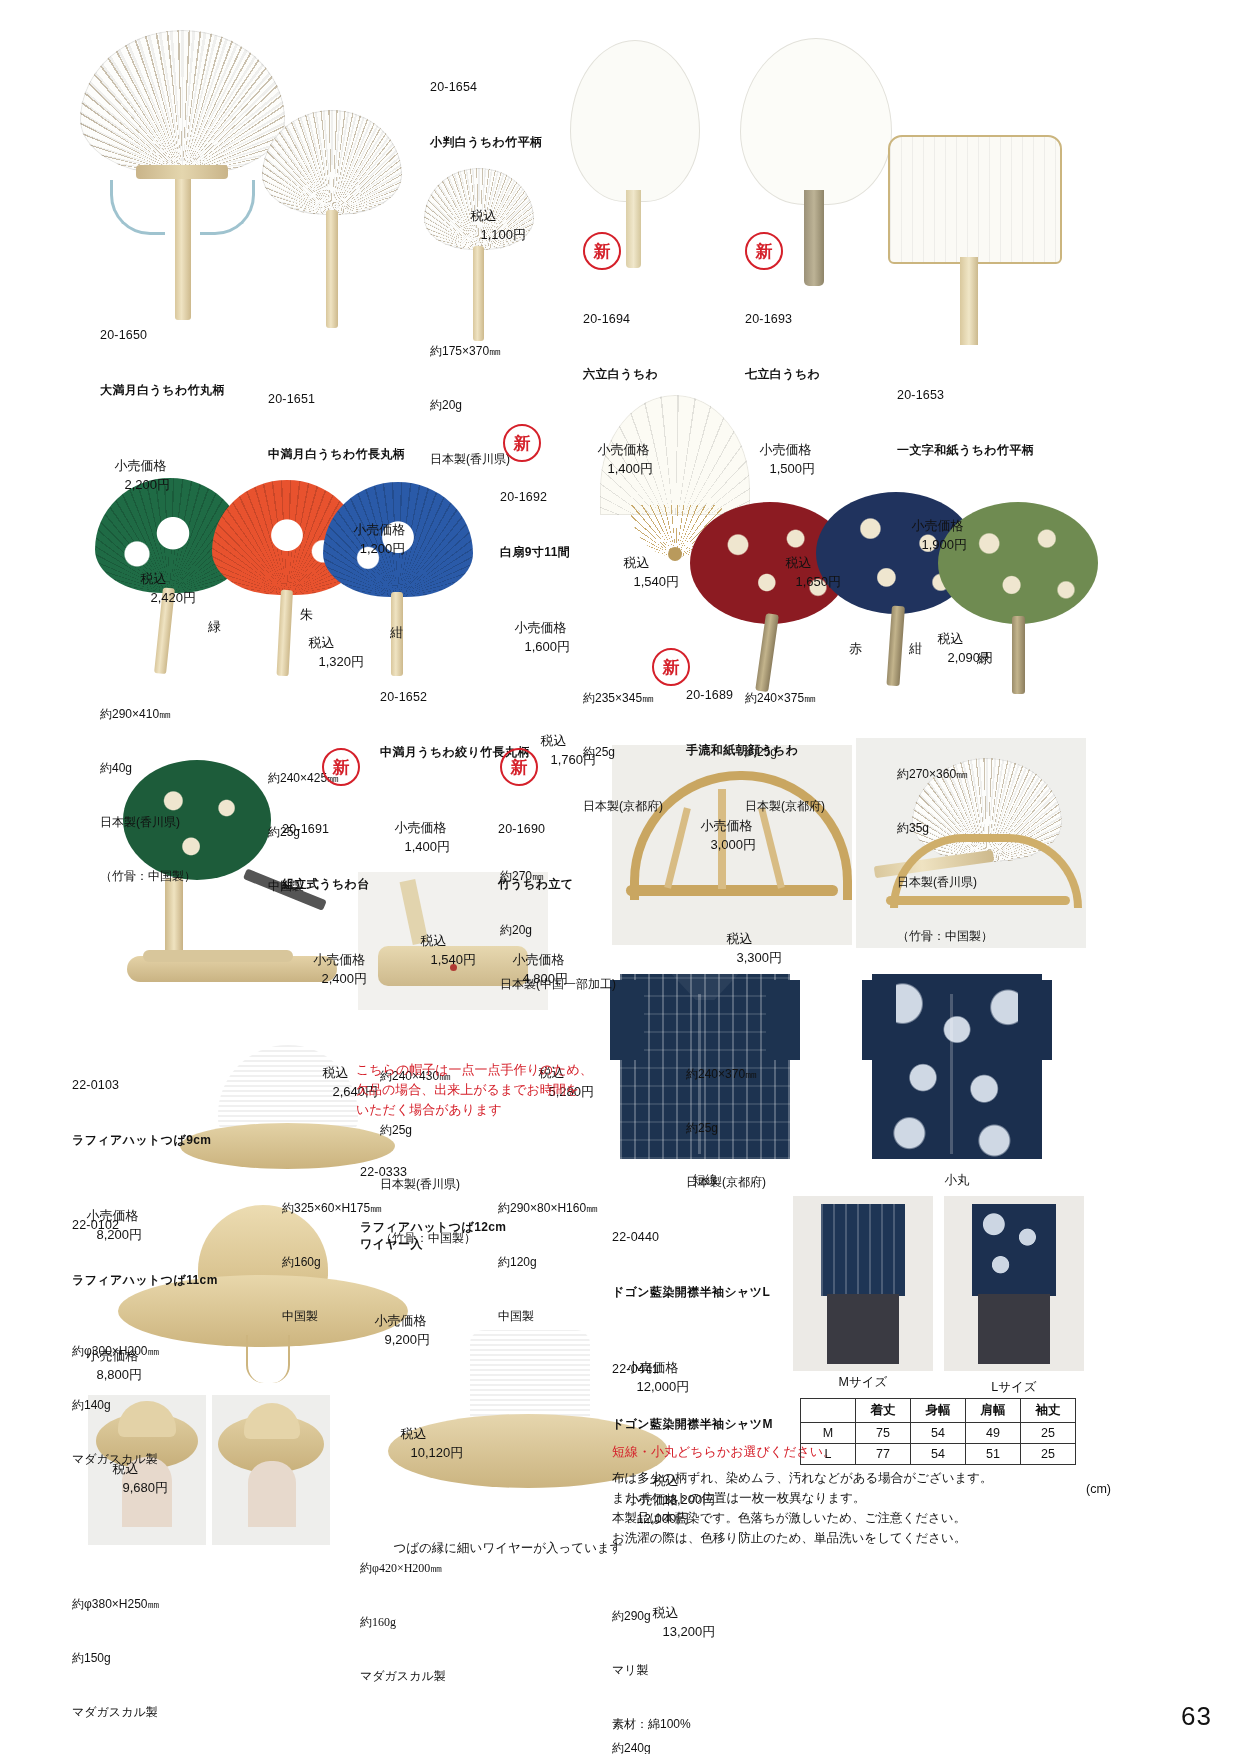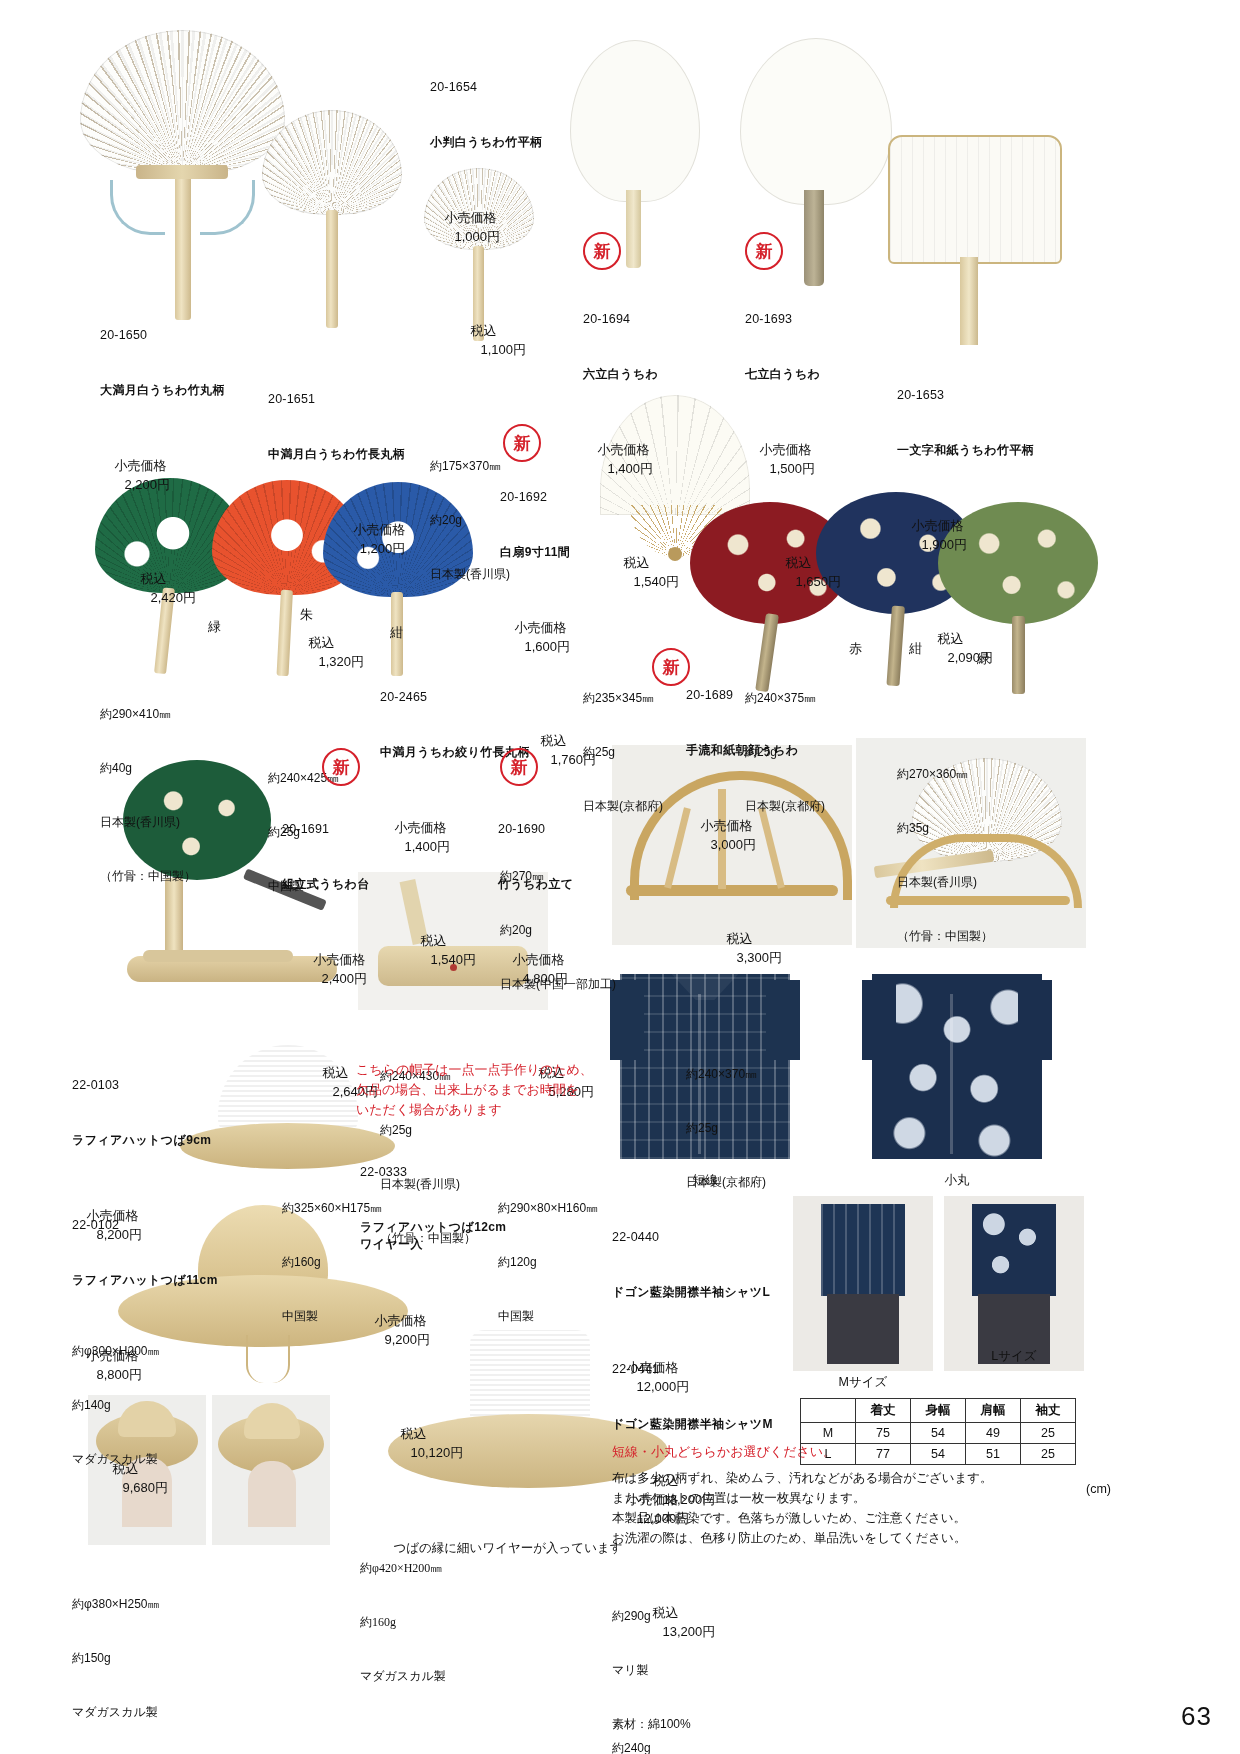--- a/index.html
+++ b/index.html
@@ -278,24 +278,20 @@
   <div class="spec" style="margin-top:4px;">
     <div>約240×425㎜</div>
     <div>約25g</div>
     <div>中国製</div>
   </div>
 </div>
 
 <div class="blk" style="left:430px;top:40px;">
   <div class="code">20-1654</div>
   <div class="name">小判白うちわ竹平柄</div>
-  <div class="price" style="margin-top:2px;">
-    <span>小売価格</span>
-    <span style="margin-left:10px">1,000円</span>
-  </div>
   <div class="price" style="padding-left:26px;">
     <span>税込</span>
     <span style="margin-left:10px">1,100円</span>
   </div>
   <div class="spec" style="margin-top:4px;">
     <div>約175×370㎜</div>
     <div>約20g</div>
     <div>日本製(香川県)</div>
   </div>
 </div>
@@ -379,21 +375,21 @@
     <div>約270㎜</div>
     <div>約20g</div>
     <div>日本製(中国一部加工)</div>
   </div>
 </div>
 
 <div class="sw" style="left:208px;top:618px;">緑</div>
 <div class="sw" style="left:300px;top:606px;">朱</div>
 <div class="sw" style="left:390px;top:624px;">紺</div>
 <div class="blk" style="left:380px;top:650px;">
-  <div class="code">20-2465</div>
+  <div class="code">20-1652</div>
   <div class="name">中満月うちわ絞り竹長丸柄</div>
   <div class="price" style="margin-top:2px;">
     <span>小売価格</span>
     <span style="margin-left:10px">1,400円</span>
   </div>
   <div class="price" style="padding-left:26px;">
     <span>税込</span>
     <span style="margin-left:10px">1,540円</span>
   </div>
   <div class="spec" style="margin-top:4px;">
@@ -522,21 +518,21 @@
 </div>
 
 <div class="note-red" style="position:absolute;left:356px;top:1060px;">こちらの帽子は一点一点手作りのため、
 欠品の場合、出来上がるまでお時間を
 いただく場合があります</div>
 <div class="caption" style="left:378px;top:1540px;width:260px;">つばの縁に細いワイヤーが入っています</div>
 
 <div class="caption" style="left:650px;top:1172px;width:110px;">短線</div>
 <div class="caption" style="left:902px;top:1172px;width:110px;">小丸</div>
 <div class="caption" style="left:793px;top:1374px;width:140px;">Mサイズ</div>
-<div class="caption" style="left:944px;top:1348px;width:140px;">Lサイズ</div>
+<div class="caption" style="left:944px;top:1379px;width:140px;">Lサイズ</div>
 
 <div class="blk" style="left:612px;top:1190px;">
   <div class="code">22-0440</div>
   <div class="name">ドゴン藍染開襟半袖シャツL</div>
   <div class="price" style="margin-top:2px;">
     <span>小売価格</span>
     <span style="margin-left:10px">12,000円</span>
   </div>
   <div class="price" style="padding-left:26px;">
     <span>税込</span>

